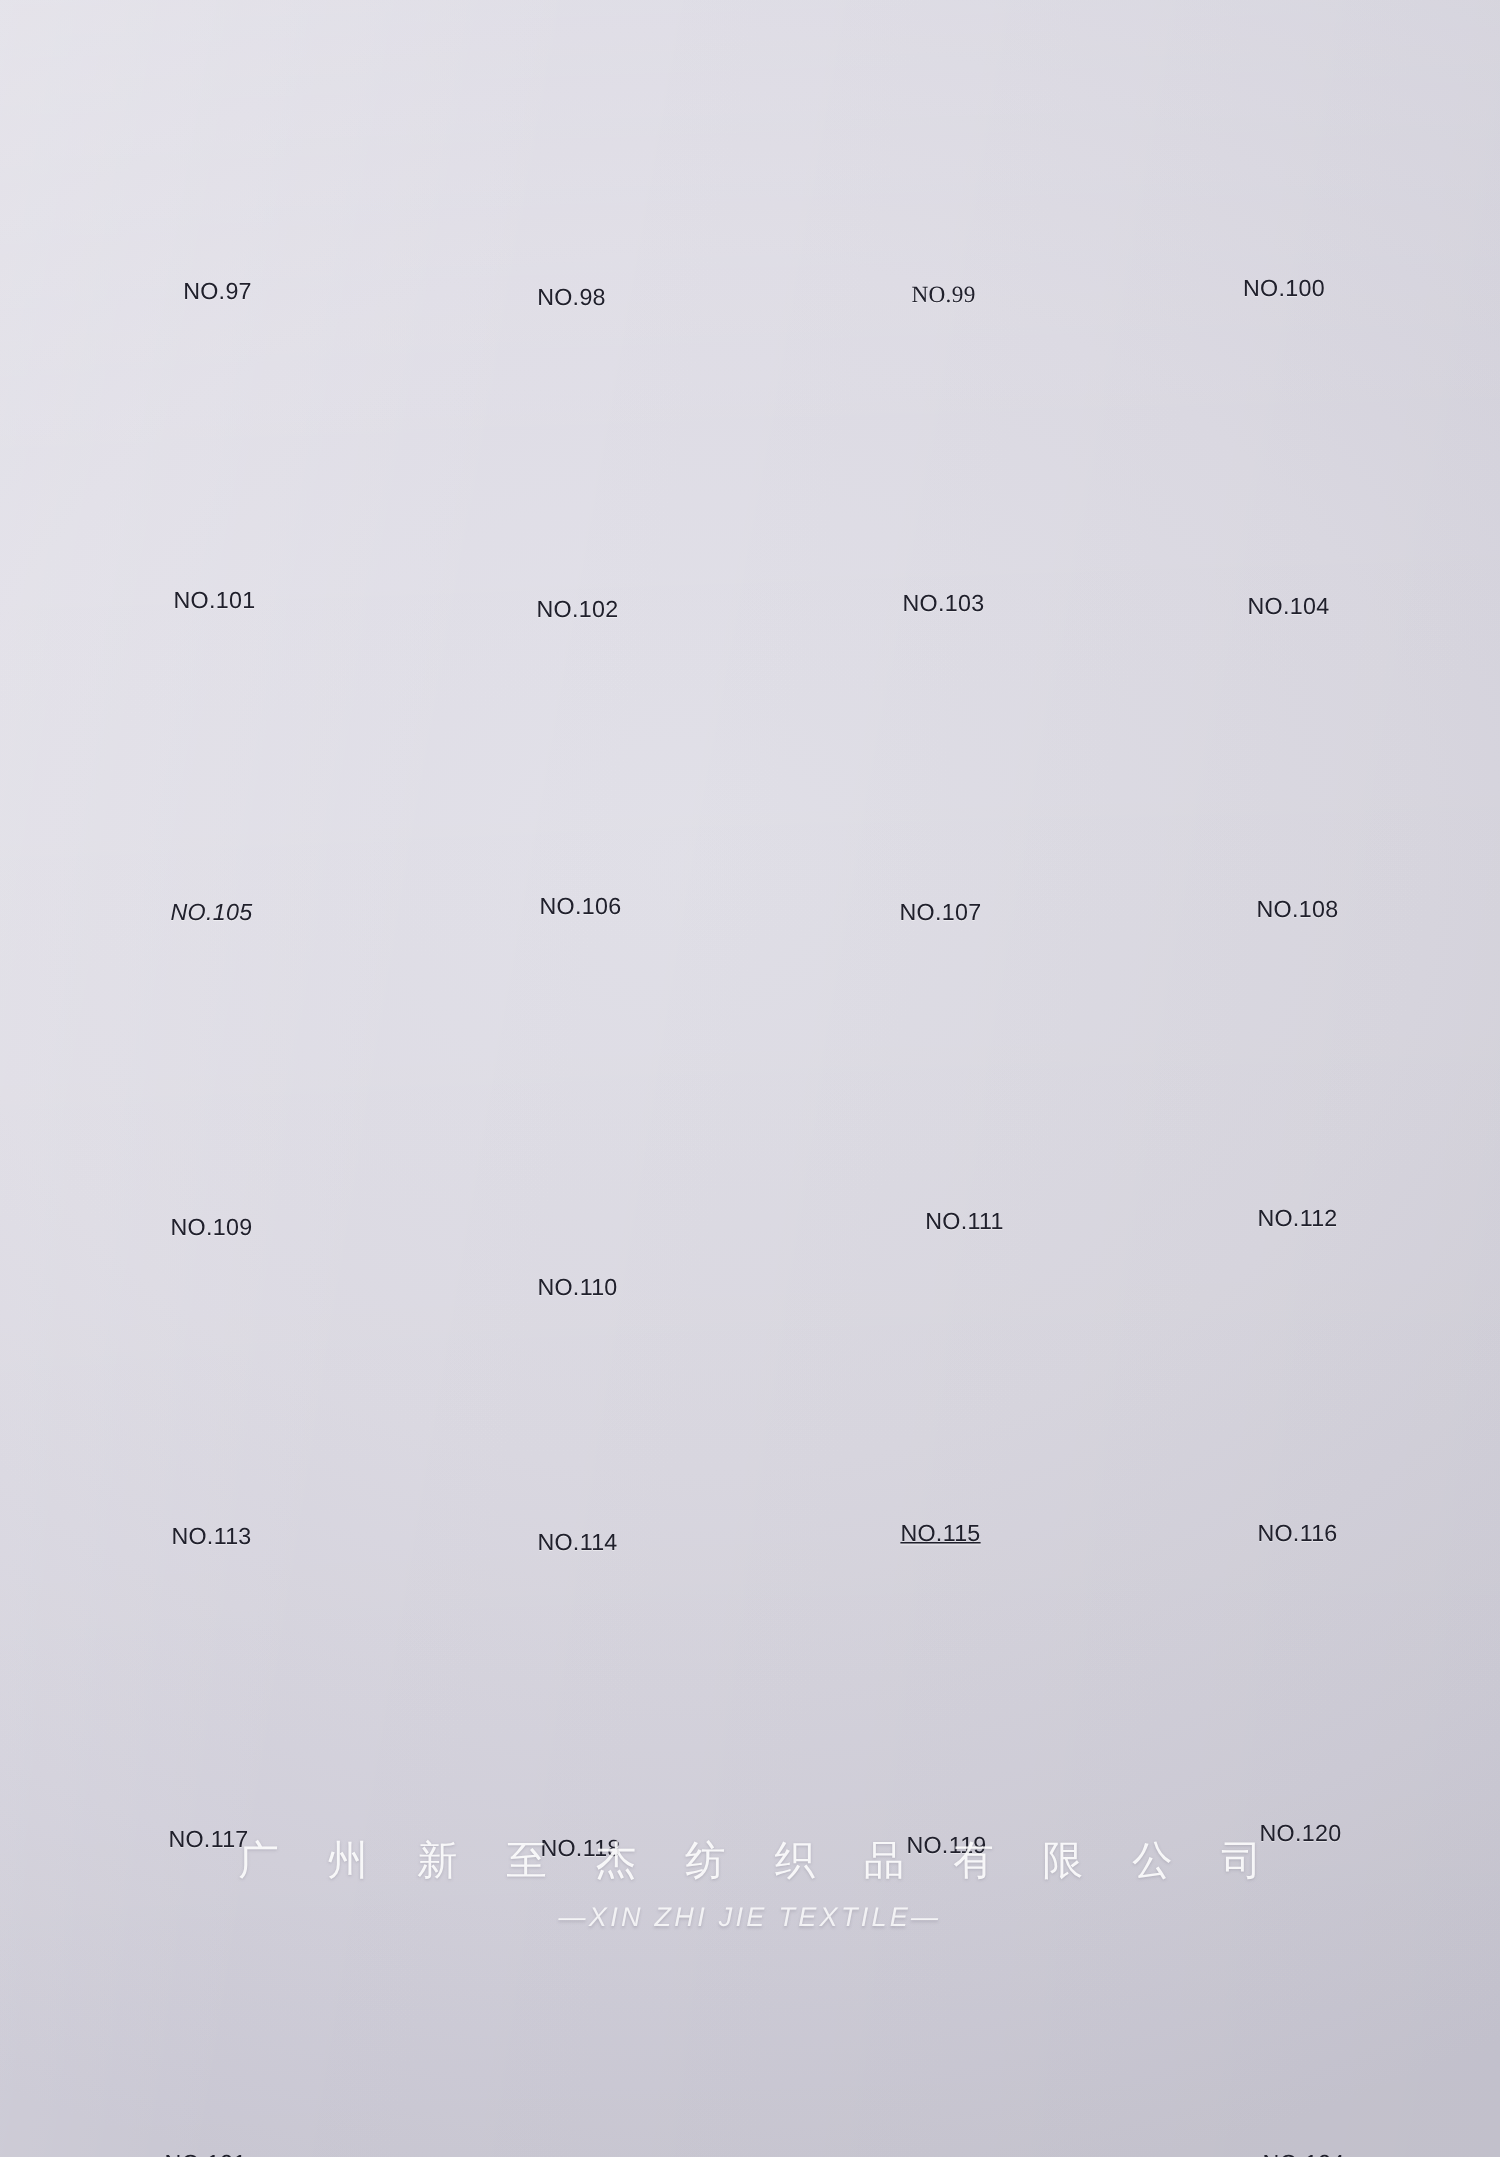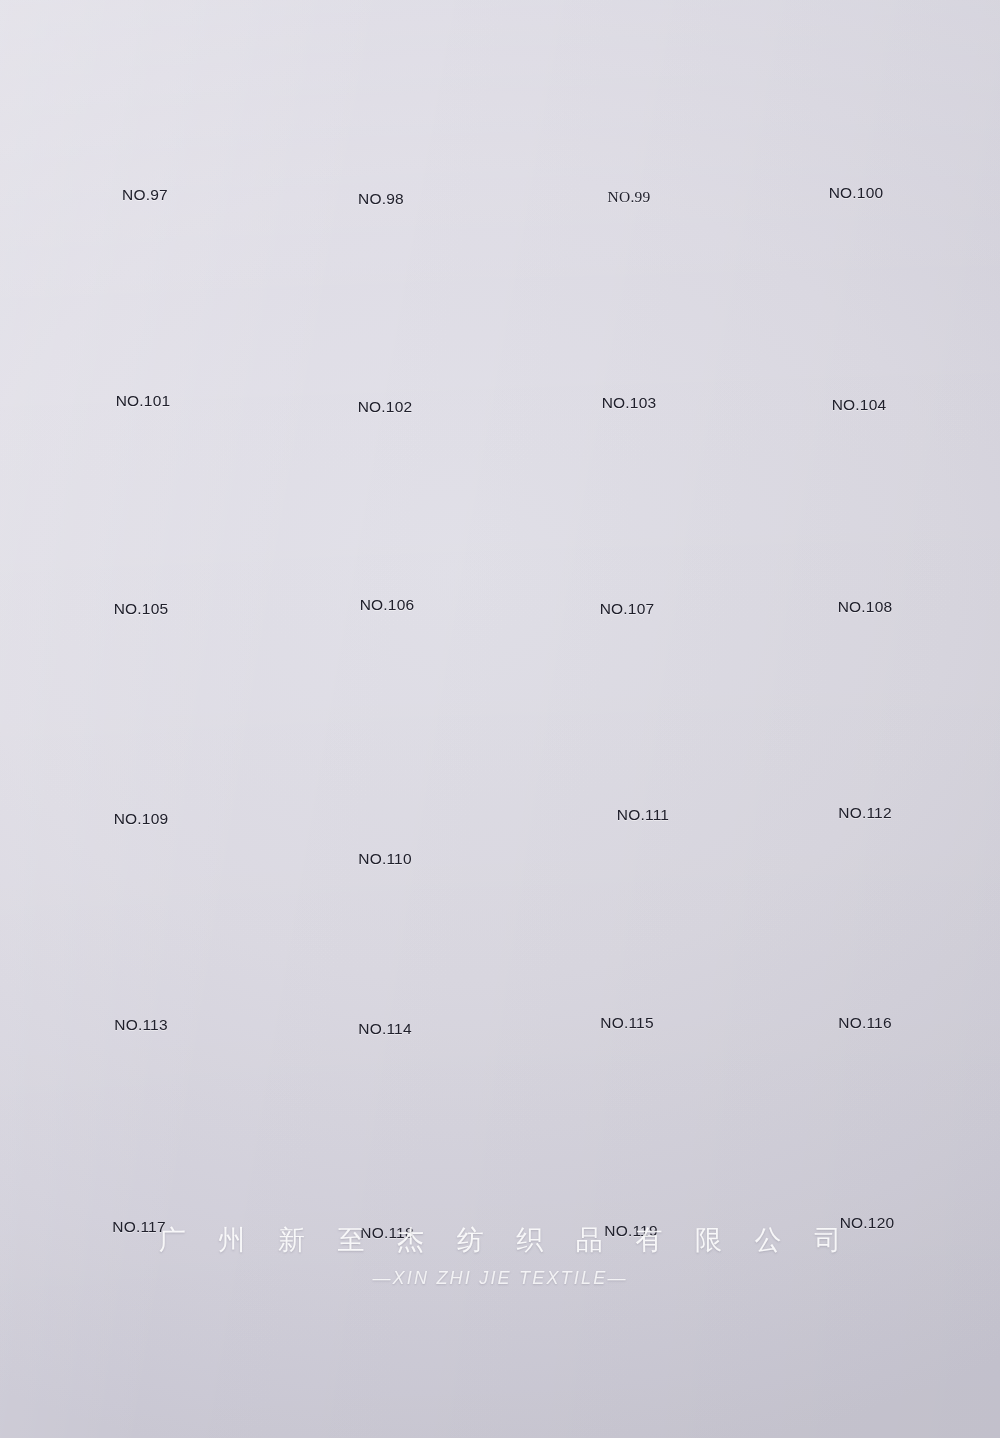--- a/index.html
+++ b/index.html
@@ -265,21 +265,21 @@
         <div class="swatch-shape-wrap">
           <div class="swatch-disc">
             <div class="disc-body">
               <div class="disc-color" style="background: rgb(77, 80, 88);"></div>
               <div class="disc-knit"></div>
               <div class="disc-shade"></div>
             </div>
             <div class="disc-notch"></div>
           </div>
         </div>
-        <div class="swatch-label" style="top: 160px;">NO.105</div>
+        <div class="swatch-label" style="top: 160px; font-style: italic;">NO.105</div>
       </div>
       <div class="swatch-cell" style="left: 262px; top: 438px;">
         <div class="swatch-shape-wrap">
           <div class="swatch-disc">
             <div class="disc-body">
               <div class="disc-color" style="background: rgb(29, 36, 24);"></div>
               <div class="disc-knit"></div>
               <div class="disc-shade"></div>
             </div>
             <div class="disc-notch"></div>
@@ -395,21 +395,21 @@
         <div class="swatch-shape-wrap">
           <div class="swatch-disc">
             <div class="disc-body">
               <div class="disc-color" style="background: rgb(239, 187, 34);"></div>
               <div class="disc-knit"></div>
               <div class="disc-shade"></div>
             </div>
             <div class="disc-notch"></div>
           </div>
         </div>
-        <div class="swatch-label" style="top: 160px;">NO.115</div>
+        <div class="swatch-label" style="top: 160px; text-decoration: underline;">NO.115</div>
       </div>
       <div class="swatch-cell" style="left: 740px; top: 852px;">
         <div class="swatch-shape-wrap">
           <div class="swatch-disc">
             <div class="disc-body">
               <div class="disc-color" style="background: rgb(230, 225, 203);"></div>
               <div class="disc-knit"></div>
               <div class="disc-shade"></div>
             </div>
             <div class="disc-notch"></div>

